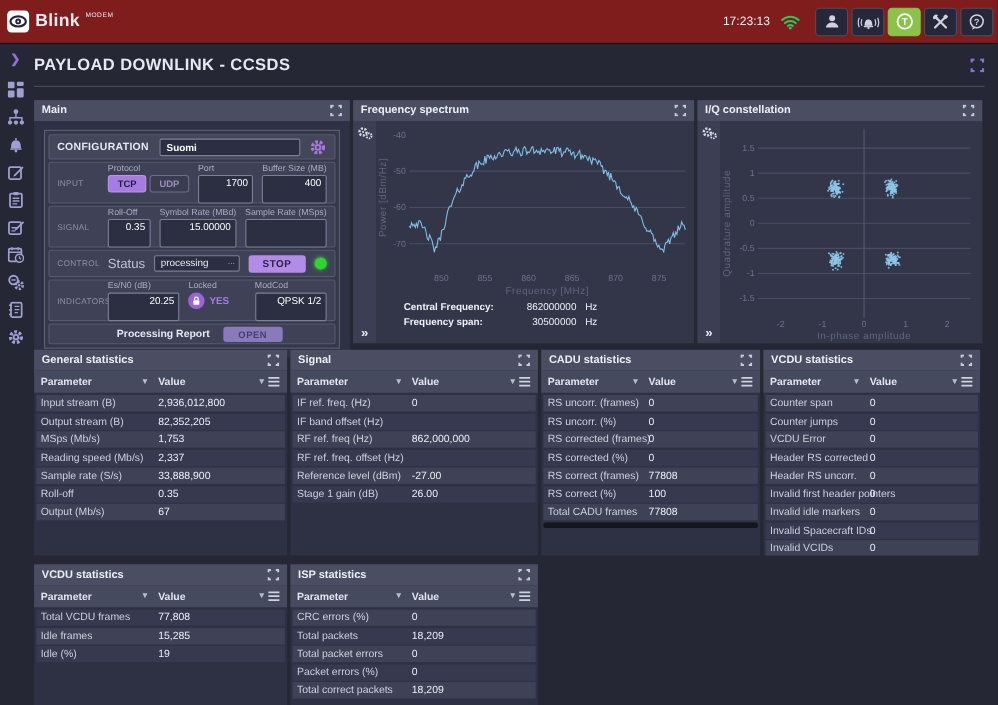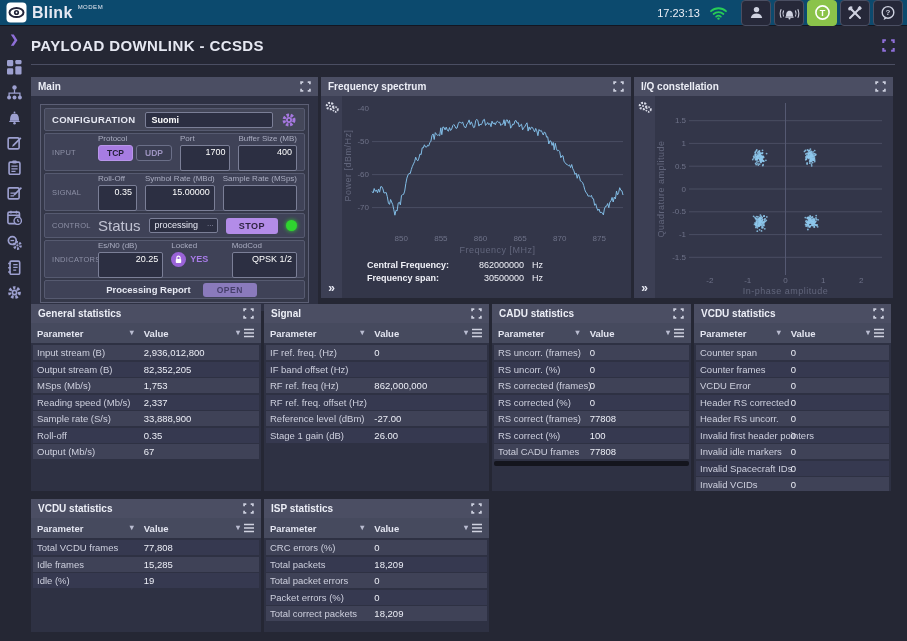--- a/index.html
+++ b/index.html
@@ -1,20 +1,20 @@
 <!DOCTYPE html>
 <html><head>
 <meta charset="utf-8">
 <style>
   * { margin:0; padding:0; box-sizing:border-box; }
   html,body { width:907px; height:641px; overflow:hidden; background:#252734;
     font-family:"Liberation Sans", sans-serif; color:#e6e8f2; }
 
   
-  .topbar { height:26px; background:#0c4a6e; display:flex; align-items:center;
+  .topbar { height:40px; background:#7f1d1d; display:flex; align-items:center;
     padding:0 4px 0 6px; border-bottom:1px solid #141621;text-align:right; }
   .logo { display:flex; align-items:flex-start; gap:5px; }
   .logo-name { font-size:16px; font-weight:bold; letter-spacing:.3px; line-height:21px; }
   .logo-sub { font-size:6px; letter-spacing:.5px; margin-top:2px; }
   .topbar-right { margin-left:auto; display:flex; align-items:center; gap:9px; }
   .clock { font-size:11px; color:#eceef6; }
   .tb-btn { width:30px; height:26px; border:1px solid #4a4e62; border-radius:4px;
     background:#262839; display:flex; align-items:center; justify-content:center; cursor:pointer; }
   .tb-btn.active { background:#8bc34a; border-color:#8bc34a; }
   .tb-group { display:flex; gap:3px; margin-left:4px; }
@@ -60,21 +60,21 @@
   .sec-fields { flex:1; display:flex; gap:8px; }
   .fld { flex:1; }
   .f-label { font-size:8px; color:#aaadc1; margin-bottom:2px; white-space:nowrap; }
   .f-box { height:26px; background:#2c2f42; border:1px solid #7b7f97; border-radius:2px;
     font-size:9px; color:#fff; text-align:right; padding:0 4px; line-height:12px; }
   .h38 { height:38px; } .h25 { height:25px; } .h19 { height:19px; }
   .tog { display:flex; gap:3px; }
   .tog-btn { font-size:8.5px; font-weight:bold; border-radius:3px; padding:2px 8px; cursor:pointer; }
   .tog-on { background:#a77ce2; color:#241f38; border:1px solid #b895ea; }
   .tog-off { background:#3a3d52; color:#9b92bf; border:1px solid #6b6f88; }
-  .ctl-label { font-size:15px; color:#c0c2d2; margin-right:8px; }
+  .ctl-label { font-size:12px; color:#c0c2d2; margin-right:8px; }
   .status-box { flex:1; position:relative; height:15px; background:#2c2f42;
     border:1px solid #7b7f97; border-radius:2px; font-size:9px; color:#e8eaf4;
     padding:0 5px; line-height:13px; }
   .status-dots { position:absolute; right:3px; top:-2px; font-size:8px; color:#9a9db4; }
   .stop-btn { margin:0 8px; background:#b38ce8; color:#2e2342; font-weight:bold;
     font-size:9px; border:none; border-radius:3px; padding:3px 13px; cursor:pointer; letter-spacing:.5px; }
   .run-dot { width:11px; height:11px; border-radius:50%; background:#2fd52f;
     box-shadow:0 0 4px #2fd52f; }
   .lock-row { display:flex; align-items:center; gap:4px; }
   .lock-circle { width:15px; height:15px; border-radius:50%; background:#9a63d8;
@@ -1118,21 +1118,21 @@
                 <path d="M1 1.5h10M1 5h10M1 8.5h10" stroke="currentColor" stroke-width="1.6"></path>
               </svg>
             </span>
           </div>
     <div class="t-body">
             <div class="t-row odd">
       <span class="t-param">Counter span</span>
       <span class="t-value">0</span>
             </div>
             <div class="t-row even">
-      <span class="t-param">Counter frames</span>
+      <span class="t-param">Counter jumps</span>
       <span class="t-value">0</span>
             </div>
             <div class="t-row odd">
       <span class="t-param">VCDU Error</span>
       <span class="t-value">0</span>
             </div>
             <div class="t-row even">
       <span class="t-param">Header RS corrected</span>
       <span class="t-value">0</span>
             </div>

